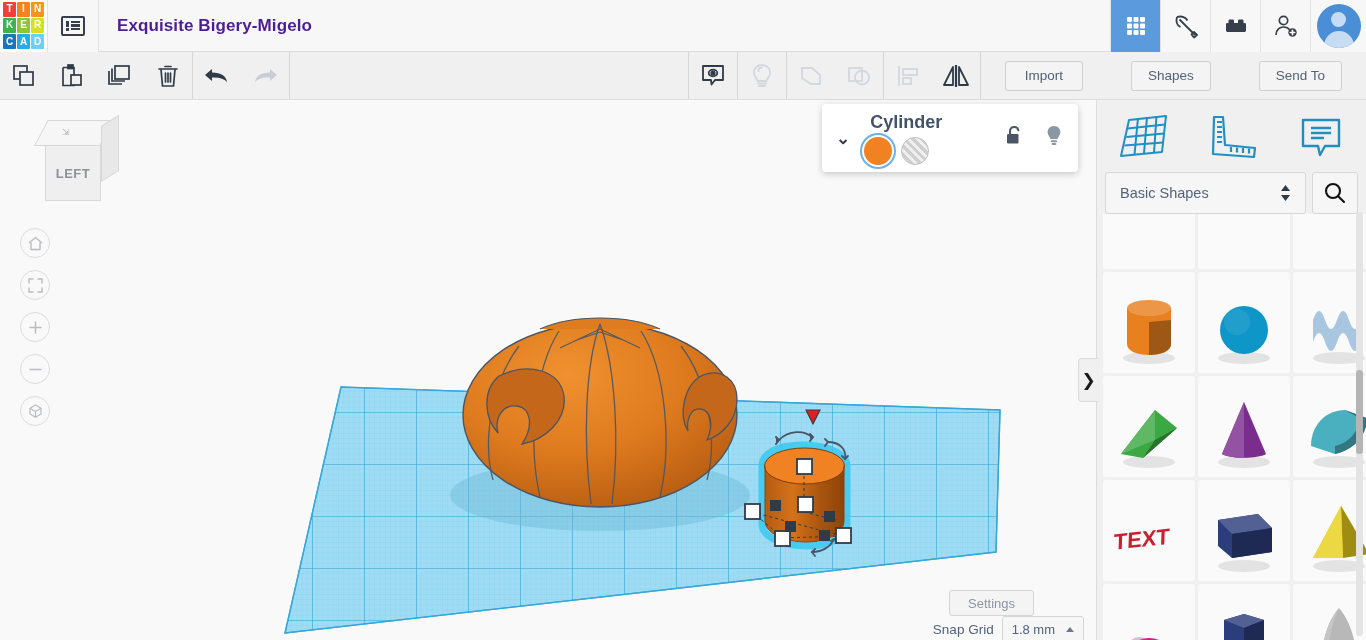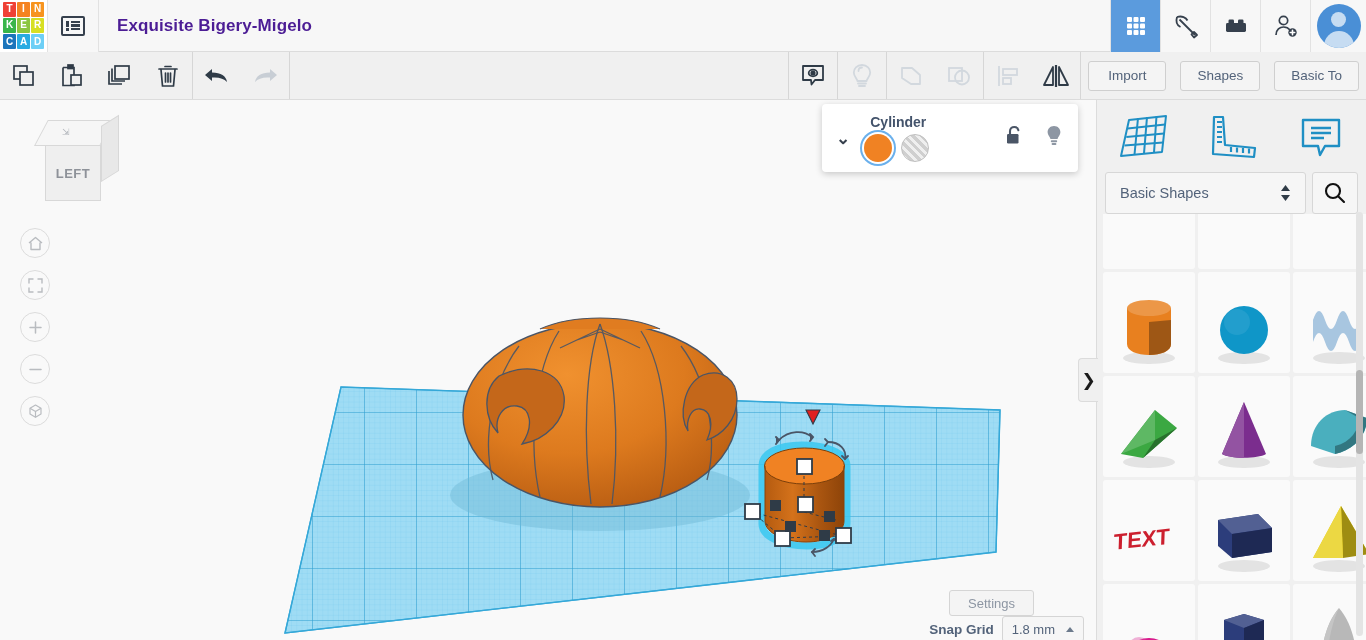--- a/index.html
+++ b/index.html
@@ -71,21 +71,21 @@
     position: absolute; left: 0; top: 52px; width: 1366px; height: 48px;
     background: #f0f0f0; border-bottom: 1px solid #dcdcdc;
     display: flex; align-items: stretch;
   }
   .tool-btn {
     width: 48px; display: flex; align-items: center; justify-content: center;
   }
   .tool-sep { width: 1px; background: #d6d6d6; margin: 0; }
   .tool-spacer { flex: 1; }
   .txt-btn {
-    height: 30px; min-width: 78px; padding: 0 16px; margin: auto 7px;
+    height: 30px; min-width: 78px; padding: 0 16px; margin: auto 24px;
     background: #f4f4f4; border: 1px solid #cfcfcf; border-radius: 3px;
     font-size: 13.5px; color: #53637a; display: flex; align-items: center; justify-content: center;
     font-family: "Liberation Sans", sans-serif;
   }
 
   
   .canvas {
     position: absolute; left: 0; top: 100px; width: 1096px; height: 540px;
     background: #f9f9f9; overflow: hidden;
   }
@@ -127,38 +127,38 @@
   .settings-btn {
     position: absolute; right: 62px; bottom: 24px;
     height: 26px; padding: 0 18px; background: #f4f4f4;
     border: 1px solid #d5d5d5; border-radius: 3px;
     font-size: 13px; color: #8d96a3; display: flex; align-items: center;
   }
   .snap-row {
     position: absolute; right: 12px; bottom: -2px;
     display: flex; align-items: center; gap: 8px;
   }
-  .snap-label { font-size: 13.5px; color: #53637a; font-weight: bold; }
+  .snap-label { font-size: 13.5px; color: #53637a; }
   .snap-select {
     height: 26px; padding: 0 9px; background: #f6f6f6; border: 1px solid #d5d5d5;
     border-radius: 3px; font-size: 13px; color: #53637a;
     display: flex; align-items: center; gap: 11px;
   }
   .caret-up { width: 0; height: 0; border-left: 4px solid transparent; border-right: 4px solid transparent; border-bottom: 5px solid #6c7a8c; }
 
   
   .prop-panel {
     position: absolute; left: 822px; top: 104px; width: 256px; height: 68px;
     background: #ffffff; border-radius: 4px;
     box-shadow: 0 2px 7px rgba(0,0,0,.20);
     display: flex; align-items: center; padding: 0 14px; z-index: 20;
   }
   .prop-chevron { color: #36404d; font-size: 17px; margin-right: 14px; font-weight: bold; line-height:1; }
   .prop-mid { display: flex; flex-direction: column; }
-  .prop-title { font-size: 14px; font-weight: bold; color: #43536b; margin-bottom: 4px; margin-left: 6px; }
+  .prop-title { font-size: 18px; font-weight: bold; color: #43536b; margin-bottom: 4px; margin-left: 6px; }
   .swatches { display: flex; align-items: center; gap: 9px; }
   .sw {
     width: 28px; height: 28px; border-radius: 50%;
   }
   .sw-solid { background: #f08223; box-shadow: 0 0 0 2px #ffffff, 0 0 0 4px #6ab0ec; }
   .sw-hole {
     background: repeating-linear-gradient(45deg, #cfcfcf 0 3px, #efefef 3px 6px);
     border: 1px solid #c0c0c0;
   }
   .prop-right { margin-left: auto; display: flex; align-items: center; gap: 20px; }
@@ -401,21 +401,21 @@
           <path d="M13 5 L13 23 L4 23 Z"></path>
           <path d="M19 5 L19 23 L28 23 Z"></path>
         </g>
         <path d="M16 3 L16 25" stroke="#2f3b47" stroke-width="2.2"></path>
       </svg>
     </div>
     <div class="tool-sep"></div>
 
     <div class="txt-btn">Import</div>
     <div class="txt-btn">Shapes</div>
-    <div class="txt-btn">Basic To</div>
+    <div class="txt-btn">Send To</div>
   </div>
 
   <div class="canvas">
 
     <svg class="plane-wrap" viewBox="0 0 1096 540">
       <defs>
         <pattern id="fineGrid" width="5.2" height="5.2" patternUnits="userSpaceOnUse">
           <path d="M5.2 0 L0 0 0 5.2" fill="none" stroke="#5cc0e8" stroke-width="0.5" opacity="0.55"></path>
         </pattern>
         <pattern id="majGrid" width="52" height="52" patternUnits="userSpaceOnUse">

